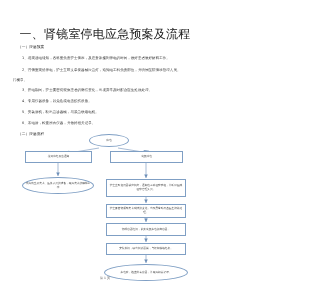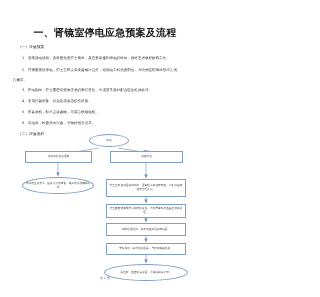--- a/index.html
+++ b/index.html
@@ -20,22 +20,22 @@
     left: 0; top: 0;
     width: 210px;
     height: 297px;
     background: #fff;
   }
   .title {
     position: absolute;
     left: 0; right: 0;
     top: 26px;
     text-align: center;
-    font-size: 10px;
-    font-weight: bold;
+    font-size: 12px;
+    font-weight: normal;
     letter-spacing: 0.2px;
     color: #1a1a1a;
   }
   .para {
     position: absolute;
     left: 22px;
     right: 14px;
     font-size: 3.5px;
     line-height: 1.45;
     color: #333;

